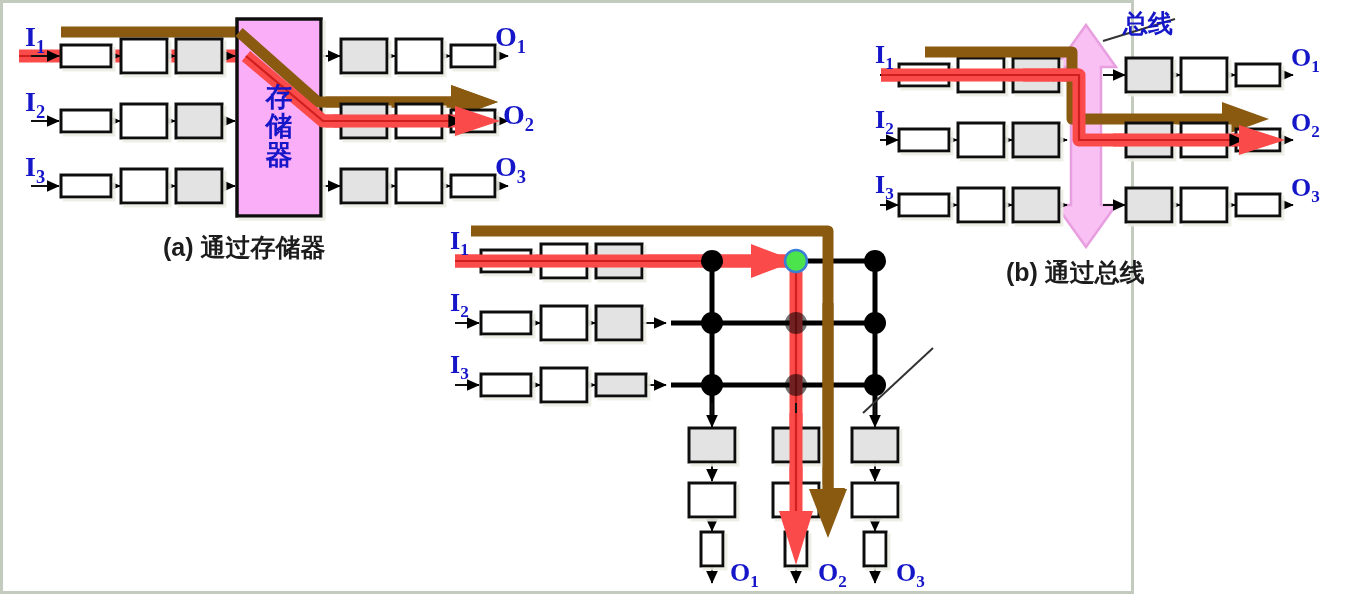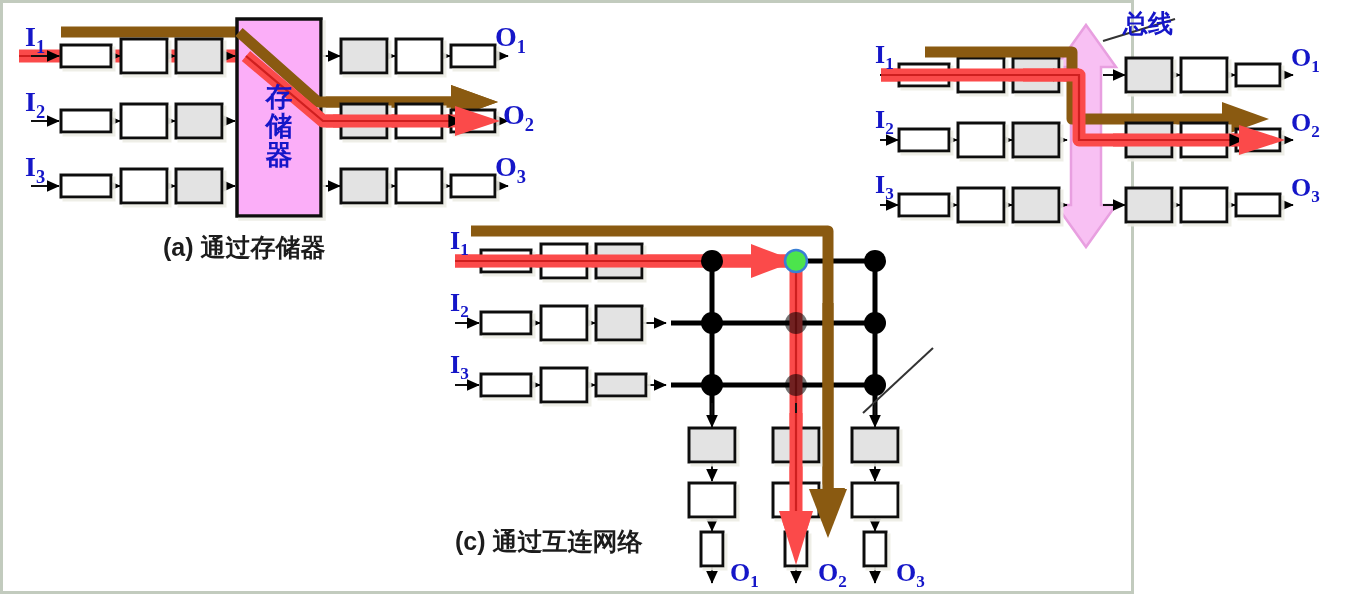--- a/index.html
+++ b/index.html
@@ -364,25 +364,25 @@
 <div class="io" style="left:872px;top:37px;font-size:26px;"><span>I</span><sub>1</sub></div>
 <div class="io" style="left:872px;top:102px;font-size:26px;"><span>I</span><sub>2</sub></div>
 <div class="io" style="left:872px;top:167px;font-size:26px;"><span>I</span><sub>3</sub></div>
 
 <div class="io" style="left:1288px;top:40px;font-size:26px;"><span>O</span><sub>1</sub></div>
 <div class="io" style="left:1288px;top:105px;font-size:26px;"><span>O</span><sub>2</sub></div>
 <div class="io" style="left:1288px;top:170px;font-size:26px;"><span>O</span><sub>3</sub></div>
 
 <div class="netlbl" style="left:1120px;top:4px;font-size:25px;">总线</div>
 
+<div class="cap" style="left:1003px;top:253px;font-size:25px;">(b) 通过总线</div>
 
 <div class="io" style="left:447px;top:223px;font-size:26px;"><span>I</span><sub>1</sub></div>
 <div class="io" style="left:447px;top:285px;font-size:26px;"><span>I</span><sub>2</sub></div>
 <div class="io" style="left:447px;top:347px;font-size:26px;"><span>I</span><sub>3</sub></div>
 
 <div class="io" style="left:727px;top:555px;font-size:26px;"><span>O</span><sub>1</sub></div>
 <div class="io" style="left:815px;top:555px;font-size:26px;"><span>O</span><sub>2</sub></div>
 <div class="io" style="left:893px;top:555px;font-size:26px;"><span>O</span><sub>3</sub></div>
 
 
-<div class="cap" style="left:452px;top:522px;font-size:25px;">(c) 通过互连网络</div>
 
 </div>
 
 </body></html>

